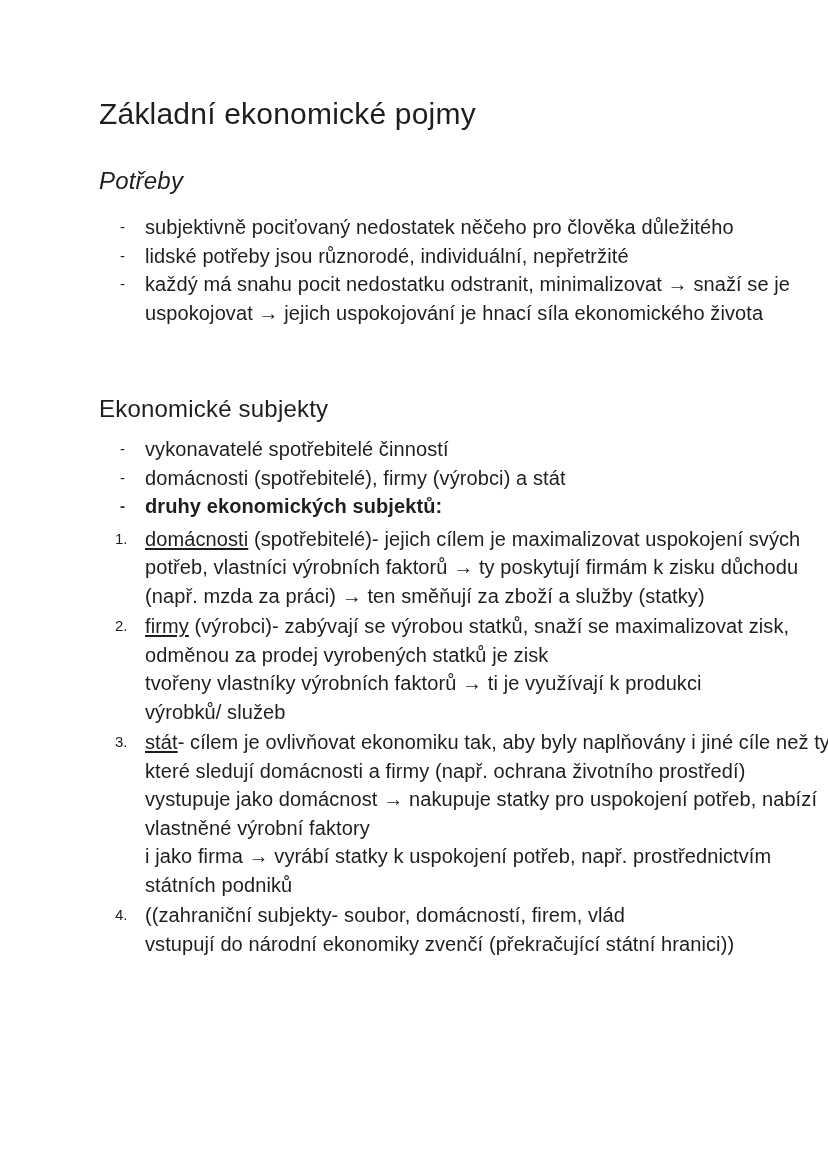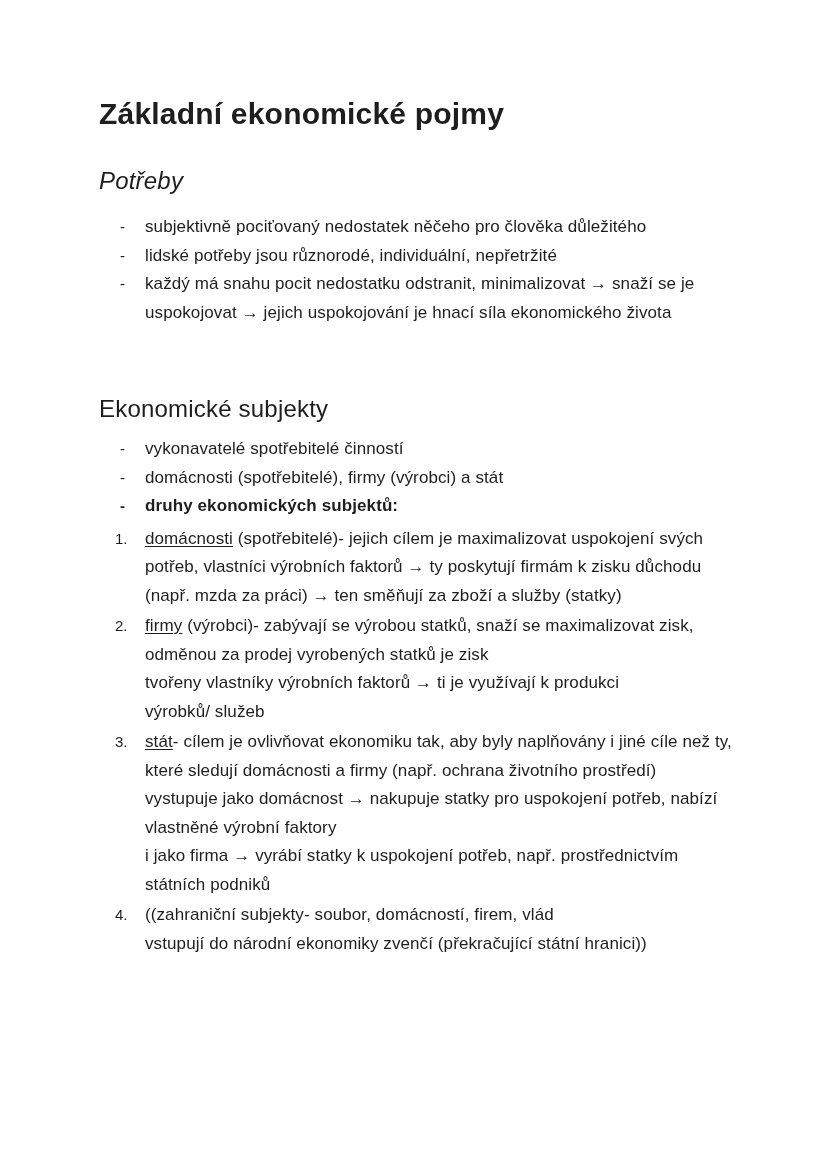--- a/index.html
+++ b/index.html
@@ -17,21 +17,21 @@
     color:var(--text-color);
     font-family:"Liberation Sans","DejaVu Sans",sans-serif;
     box-sizing:border-box;
     padding:96px 60px 0 99px;
     overflow:hidden;
   }
   h1.doc-title{
     margin:0;
     font-size:30px;
     line-height:36px;
-    font-weight:700;
+    font-weight:400;
     letter-spacing:0.2px;
     white-space:pre;
   }
   h2.section-heading{
     margin:0;
     font-size:24px;
     line-height:28px;
     font-weight:400;
     letter-spacing:0.2px;
     white-space:pre;
@@ -55,21 +55,21 @@
   }
   ol.doc-list li{margin-bottom:2px;}
   .marker{
     line-height:28.5px;
     font-size:15px;
     white-space:pre;
   }
   .marker.dash{padding-left:21px;}
   .marker.num{padding-left:16px;}
   .li-text{
-    font-size:17px;
+    font-size:20px;
     line-height:28.5px;
     white-space:pre;
     letter-spacing:0.1px;
   }
   li.bold .marker,li.bold .li-text{font-weight:700;}
   .li-text u{text-decoration:underline;text-underline-offset:2px;}
 </style>
 </head>
 <body>
 

